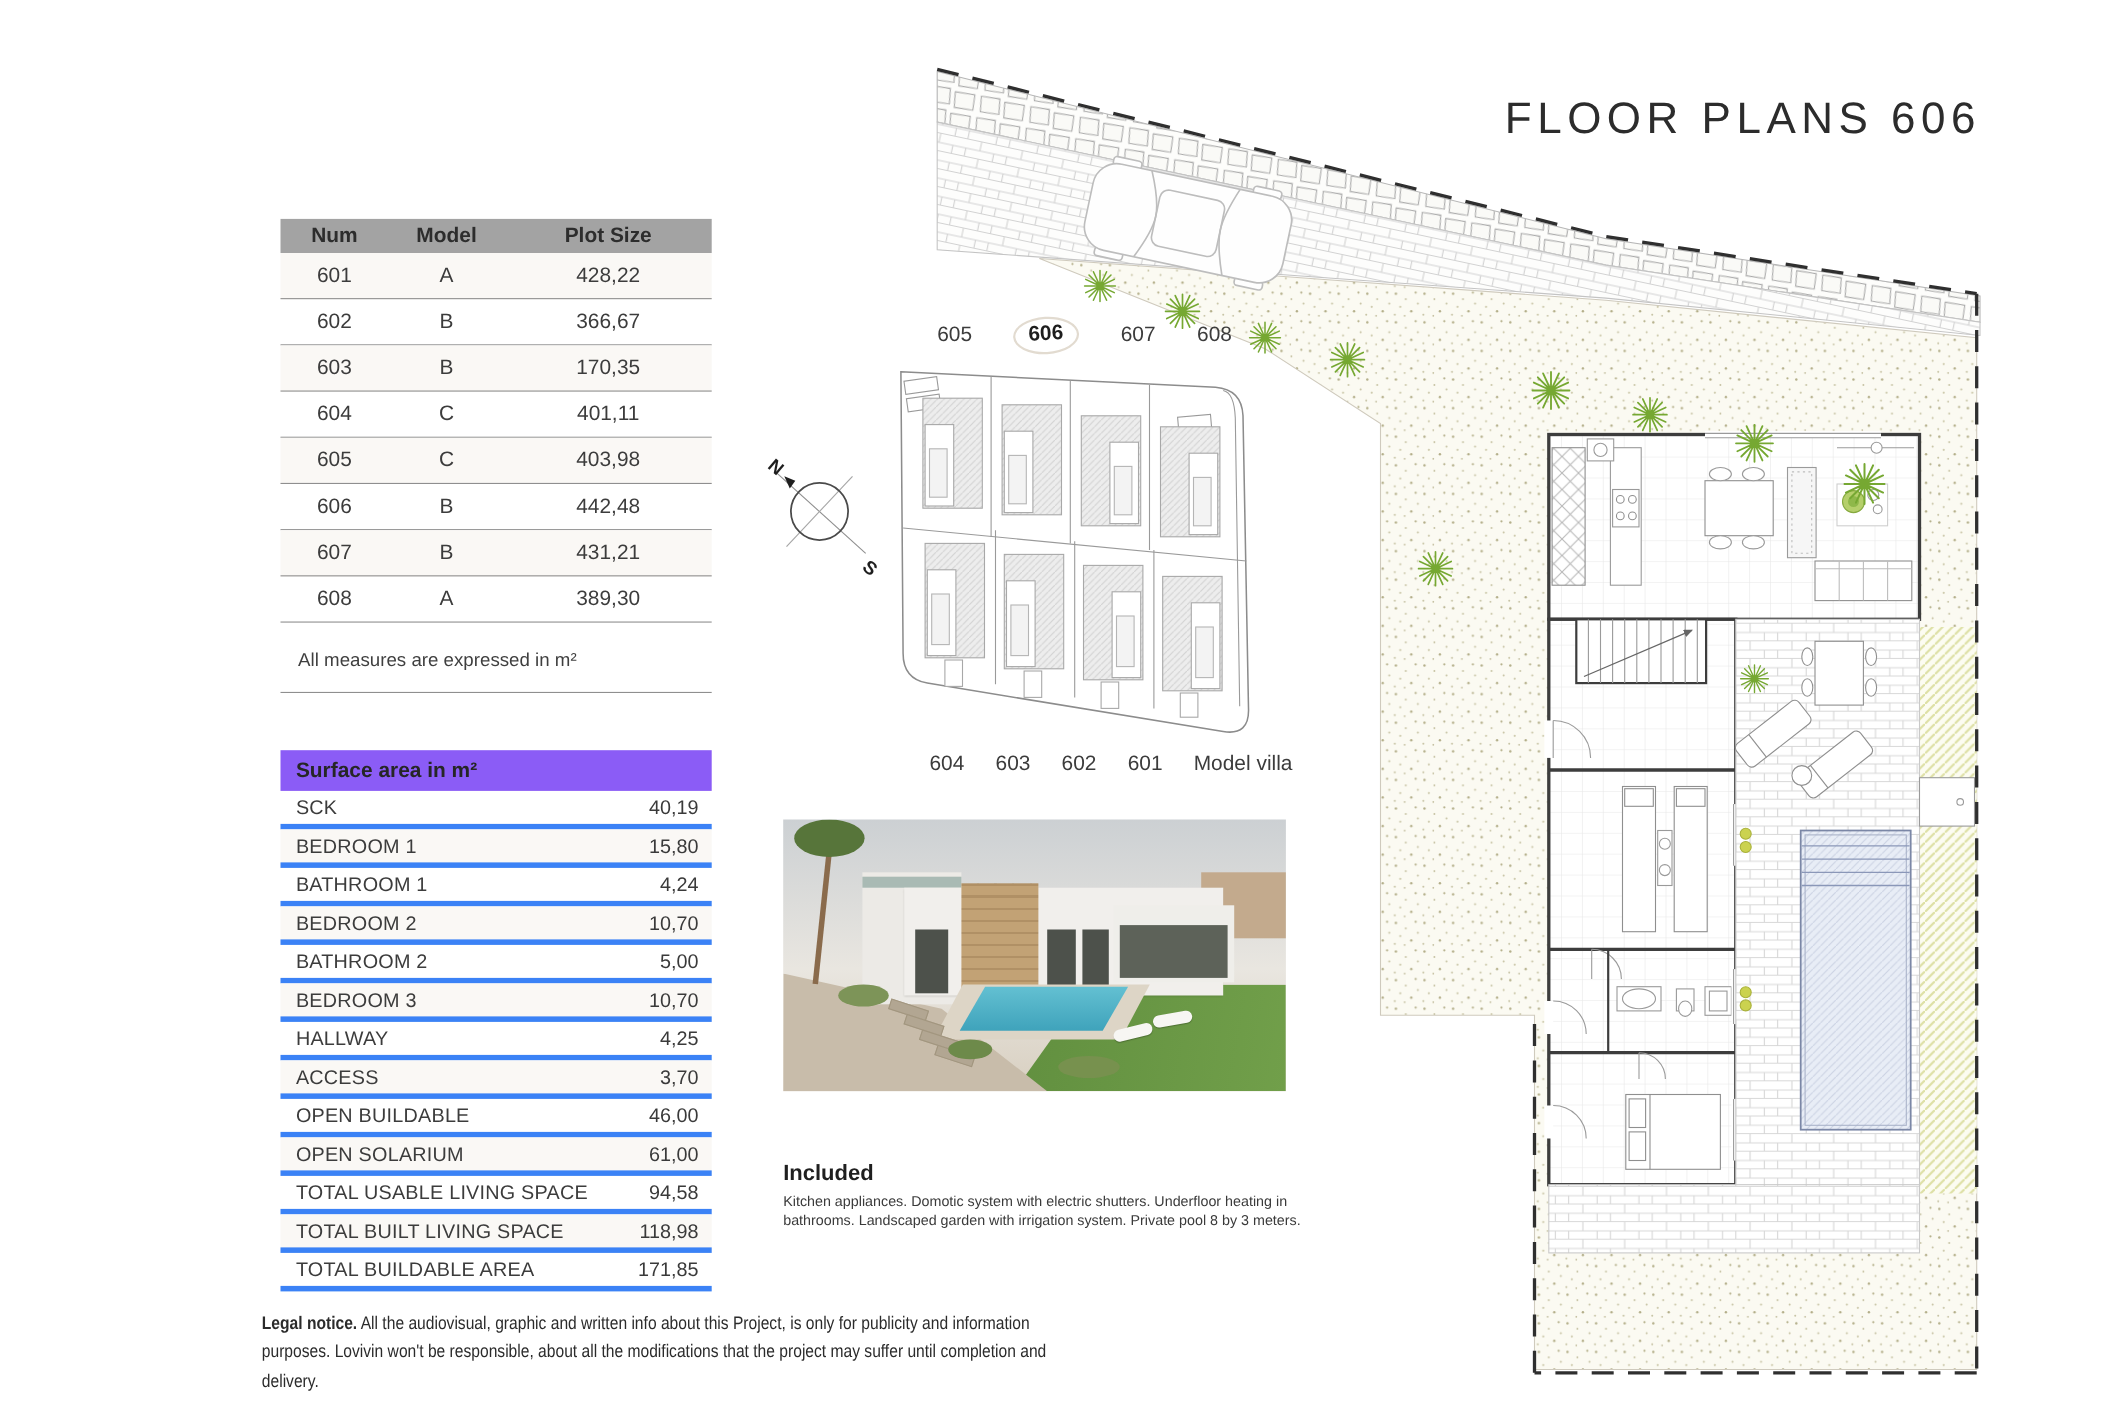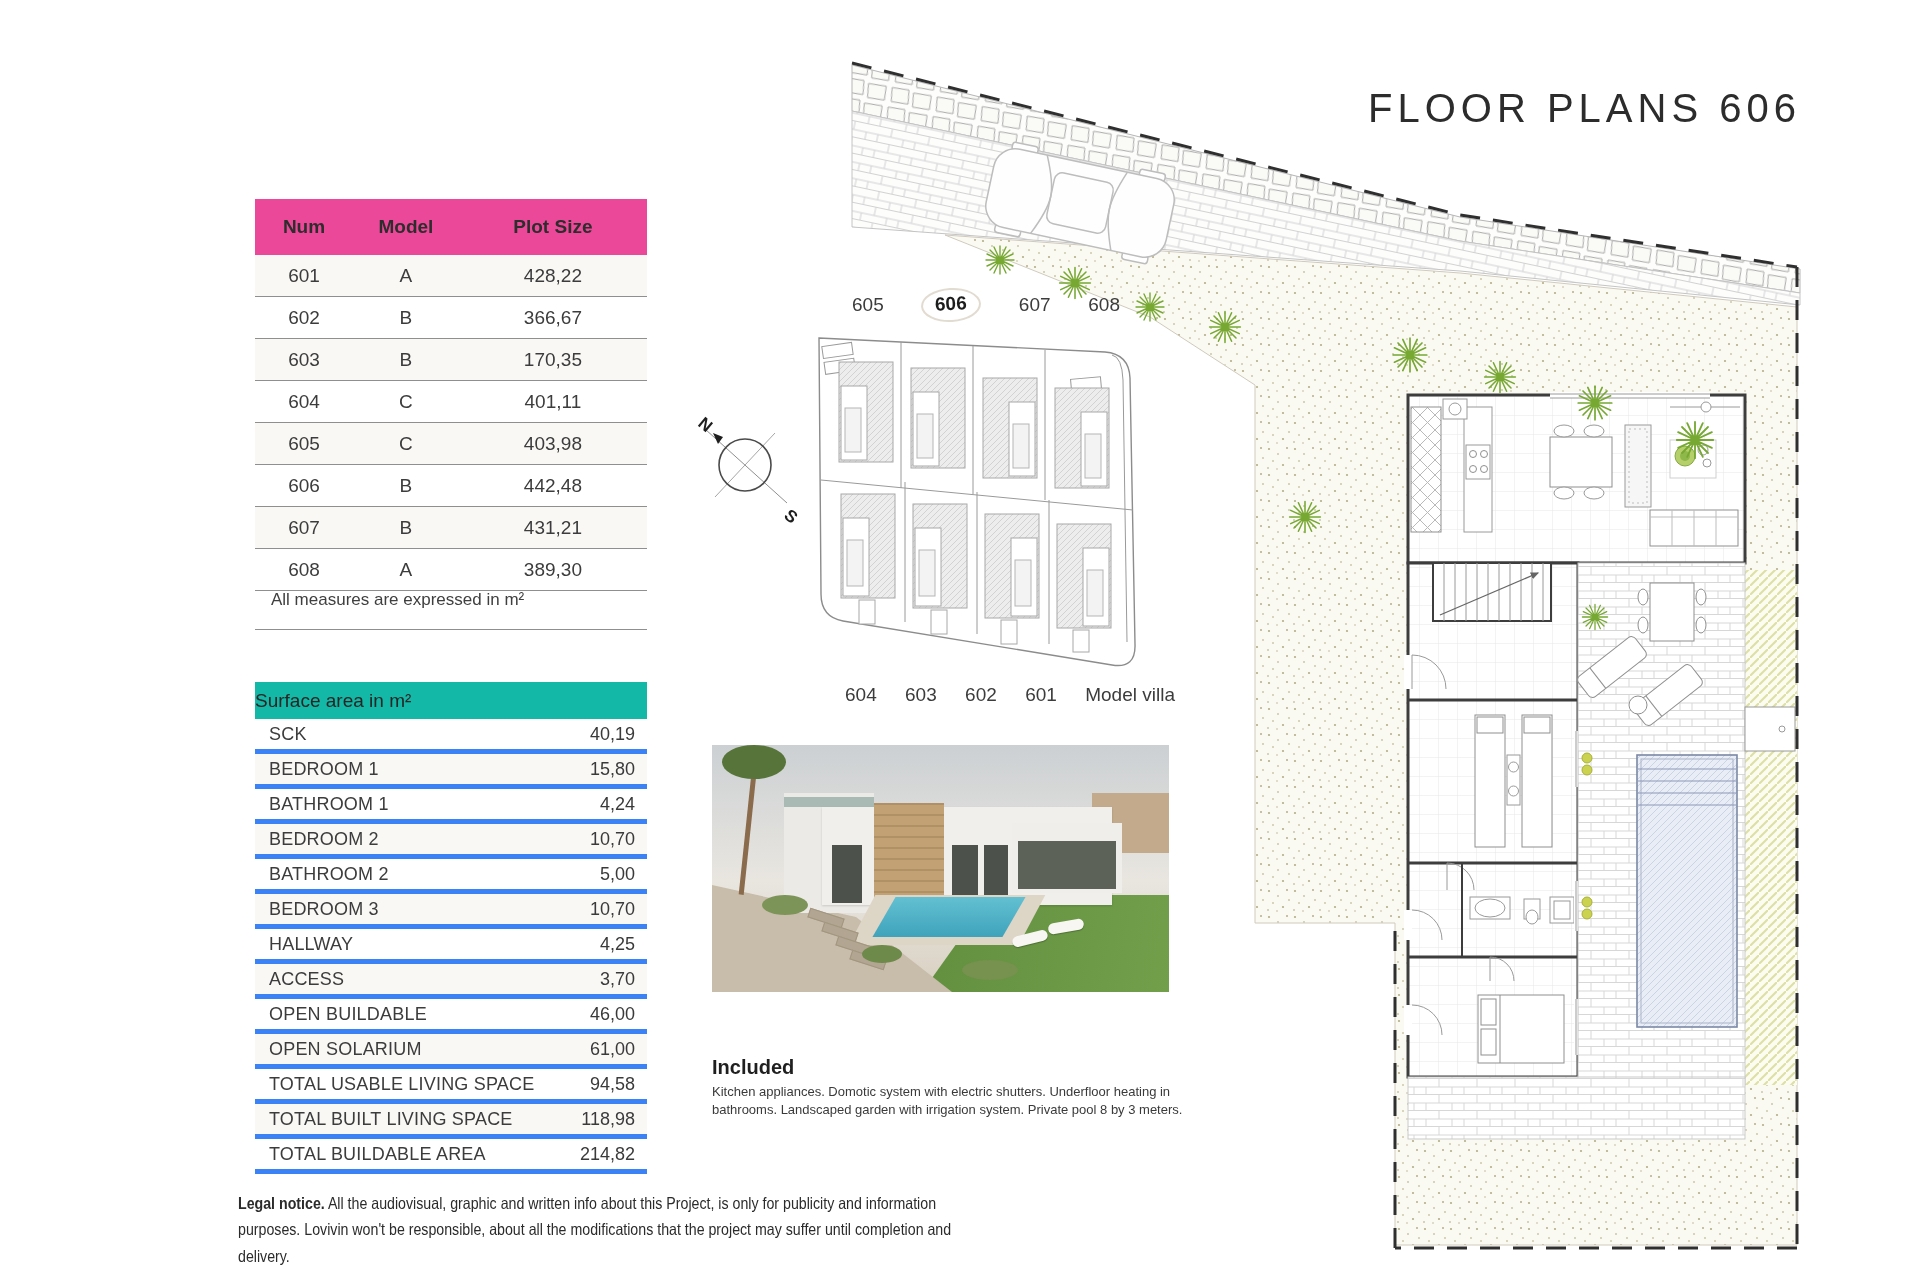--- a/index.html
+++ b/index.html
@@ -2,34 +2,34 @@
 <html><head>
 <meta charset="utf-8">
 <style>
   html,body{margin:0;padding:0;}
   body{width:1920px;height:1280px;position:relative;background:#ffffff;
        font-family:"Liberation Sans", sans-serif;color:#3c3c3c;overflow:hidden;}
   .abs{position:absolute;}
 
   
   .plot-table{left:255px;top:199px;width:392px;font-size:19px;}
-  .pt-header{display:flex;background:#ec4899;height:56px;align-items:center;font-weight:bold;color:#2d2d2d;}
+  .pt-header{display:flex;background:#a3a3a3;height:31px;align-items:center;font-weight:bold;color:#2d2d2d;}
   .pt-row{display:flex;height:41px;align-items:center;border-bottom:1px solid #8f8f8f;}
   .pt-row:nth-child(even){background:#faf8f5;}
   .c1{width:25%;text-align:center;}
   .c2{width:27%;text-align:center;}
   .c3{width:48%;text-align:center;}
 
   .measures-note{left:255px;top:570px;width:392px;height:60px;display:flex;align-items:center;
        padding-left:16px;box-sizing:border-box;border-bottom:1px solid #8f8f8f;font-size:17px;color:#3f3f3f;}
 
   
   .surface-table{left:255px;top:682px;width:392px;font-size:18px;}
-  .st-header{background:#14b8a6;height:37px;display:flex;align-items:center;
-       font-weight:normal;font-size:19px;color:#262626;}
+  .st-header{background:#8b5cf6;height:37px;display:flex;align-items:center;
+       font-weight:bold;font-size:19px;color:#262626;padding-left:14px;}
   .st-row{height:30px;display:flex;justify-content:space-between;align-items:center;
        border-bottom:5px solid #3b82f6;padding:0 12px 0 14px;}
   .st-row:nth-child(odd){background:#faf8f5;}
   .st-label{letter-spacing:0.2px;}
   .st-value{color:#3a3a3a;}
 
   
   .legal{left:238px;top:1190px;width:840px;font-size:16.5px;line-height:1.6;color:#2b2b2b;
        transform:scaleX(0.86);transform-origin:left top;}
   .legal b{font-weight:bold;}
@@ -470,21 +470,21 @@
   <div class="st-row">
     <span class="st-label">TOTAL USABLE LIVING SPACE</span>
     <span class="st-value">94,58</span>
   </div>
   <div class="st-row">
     <span class="st-label">TOTAL BUILT LIVING SPACE</span>
     <span class="st-value">118,98</span>
   </div>
   <div class="st-row">
     <span class="st-label">TOTAL BUILDABLE AREA</span>
-    <span class="st-value">214,82</span>
+    <span class="st-value">171,85</span>
   </div>
 </div>
 
 <div class="abs photo">
   <div class="ph-bldg" style="left:380px;top:48px;width:77px;height:60px;"></div>
   <div class="ph-bldg" style="left:352px;top:66px;width:34px;height:40px;background:#b59a7c;"></div>
   <div class="ph-lawn"></div>
   <div class="ph-sand"></div>
   <div class="ph-house-left"></div>
   <div class="ph-glass"></div>

